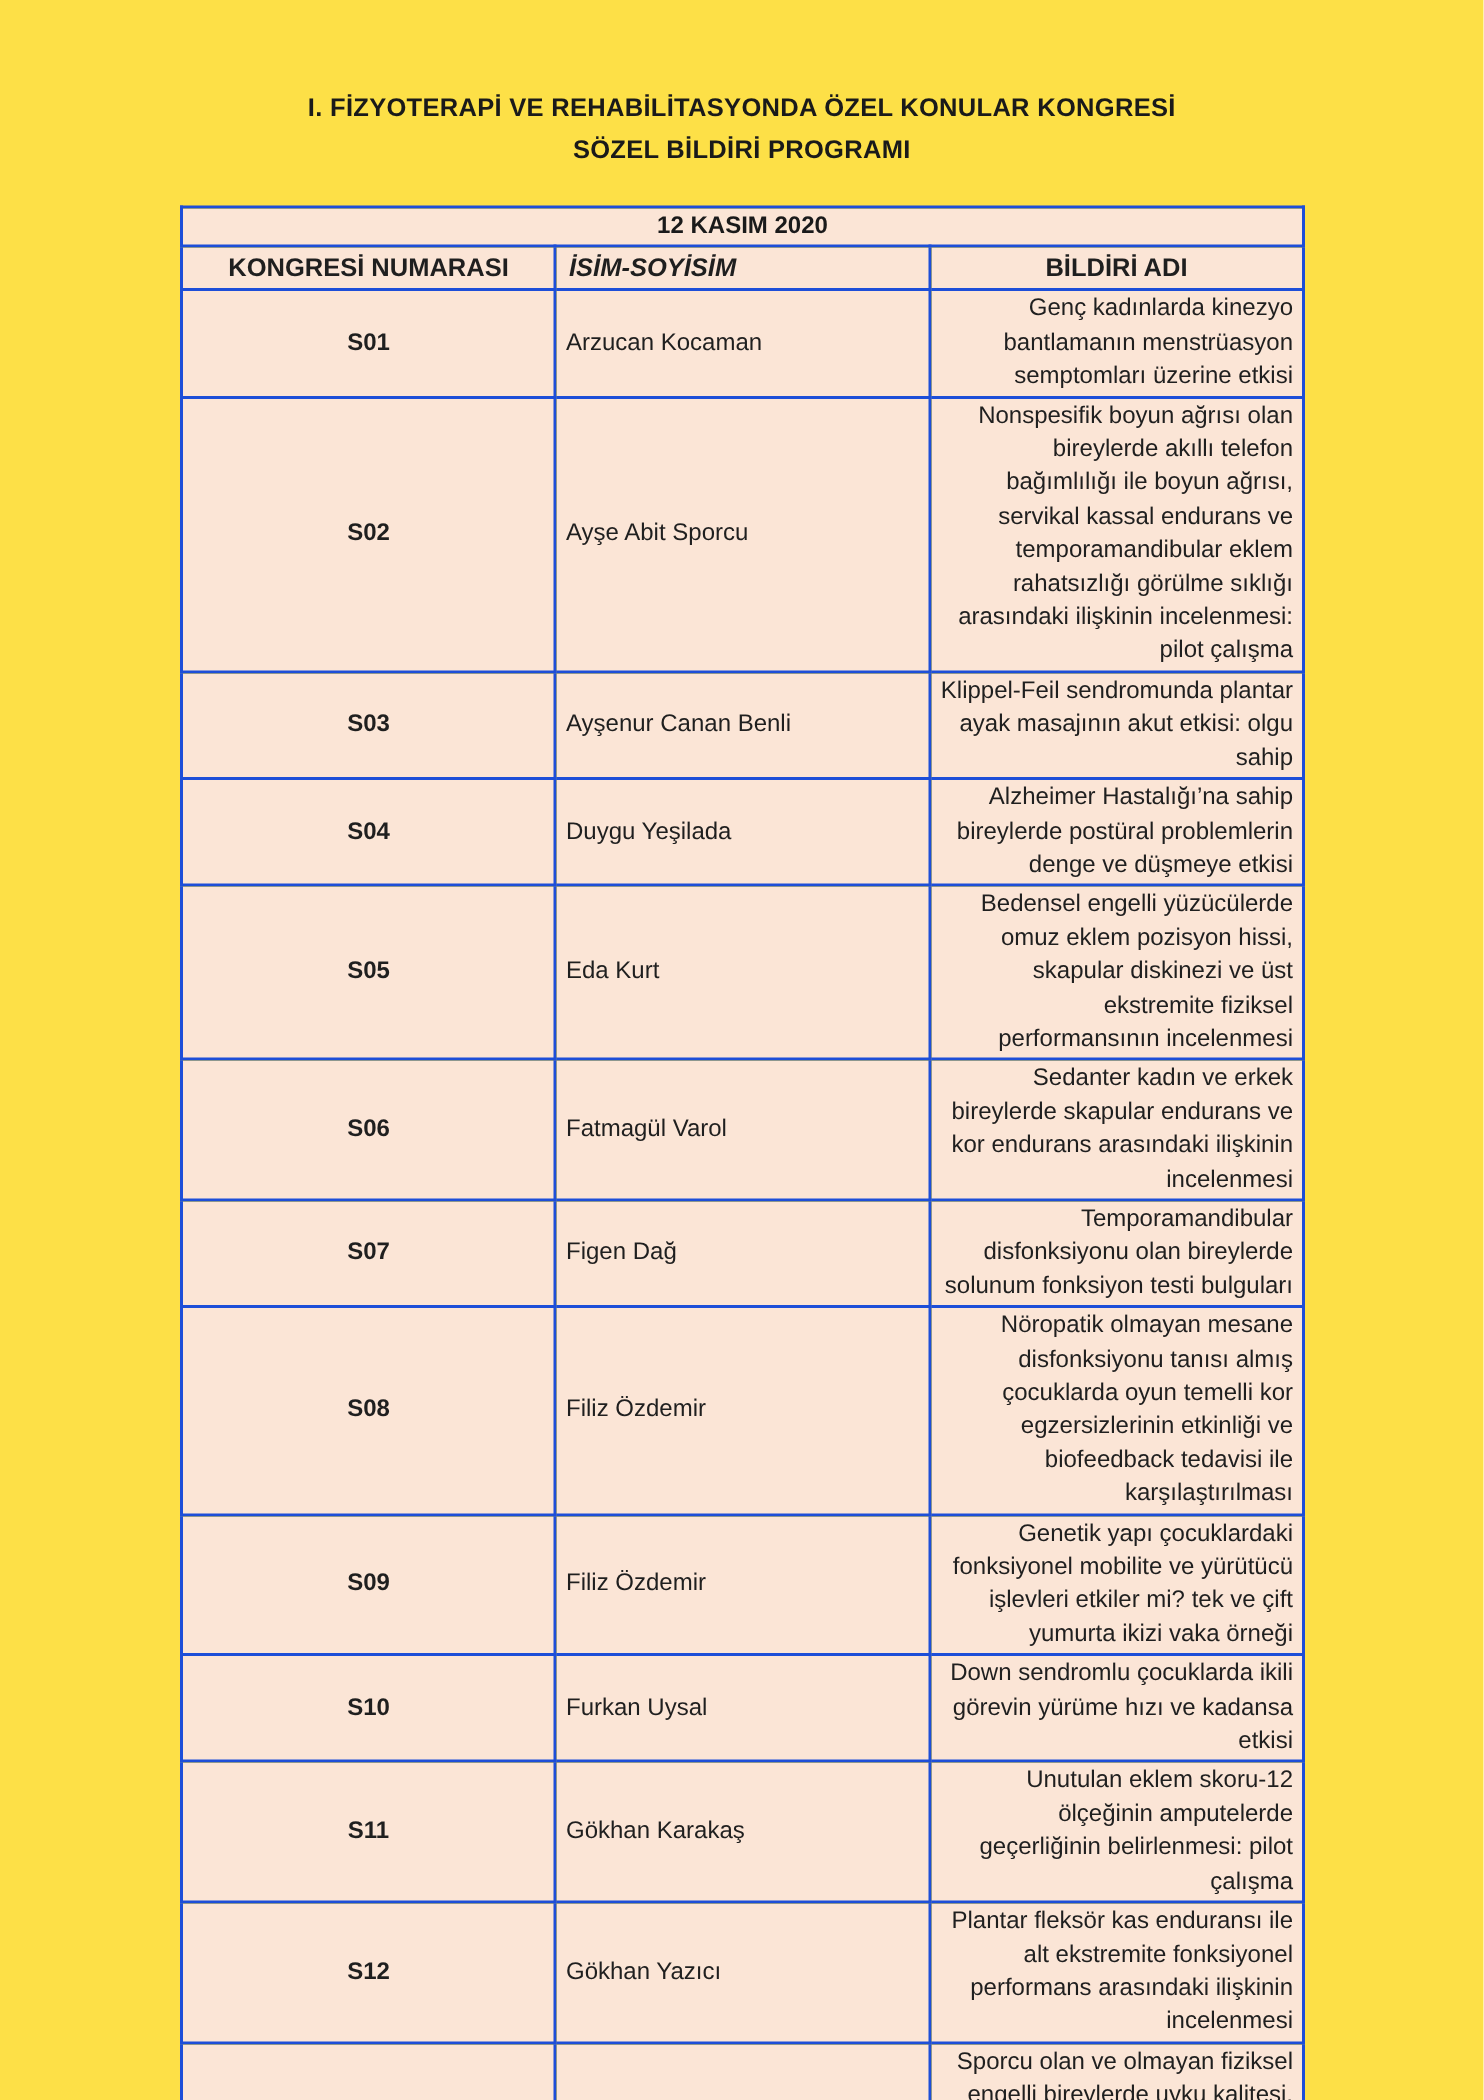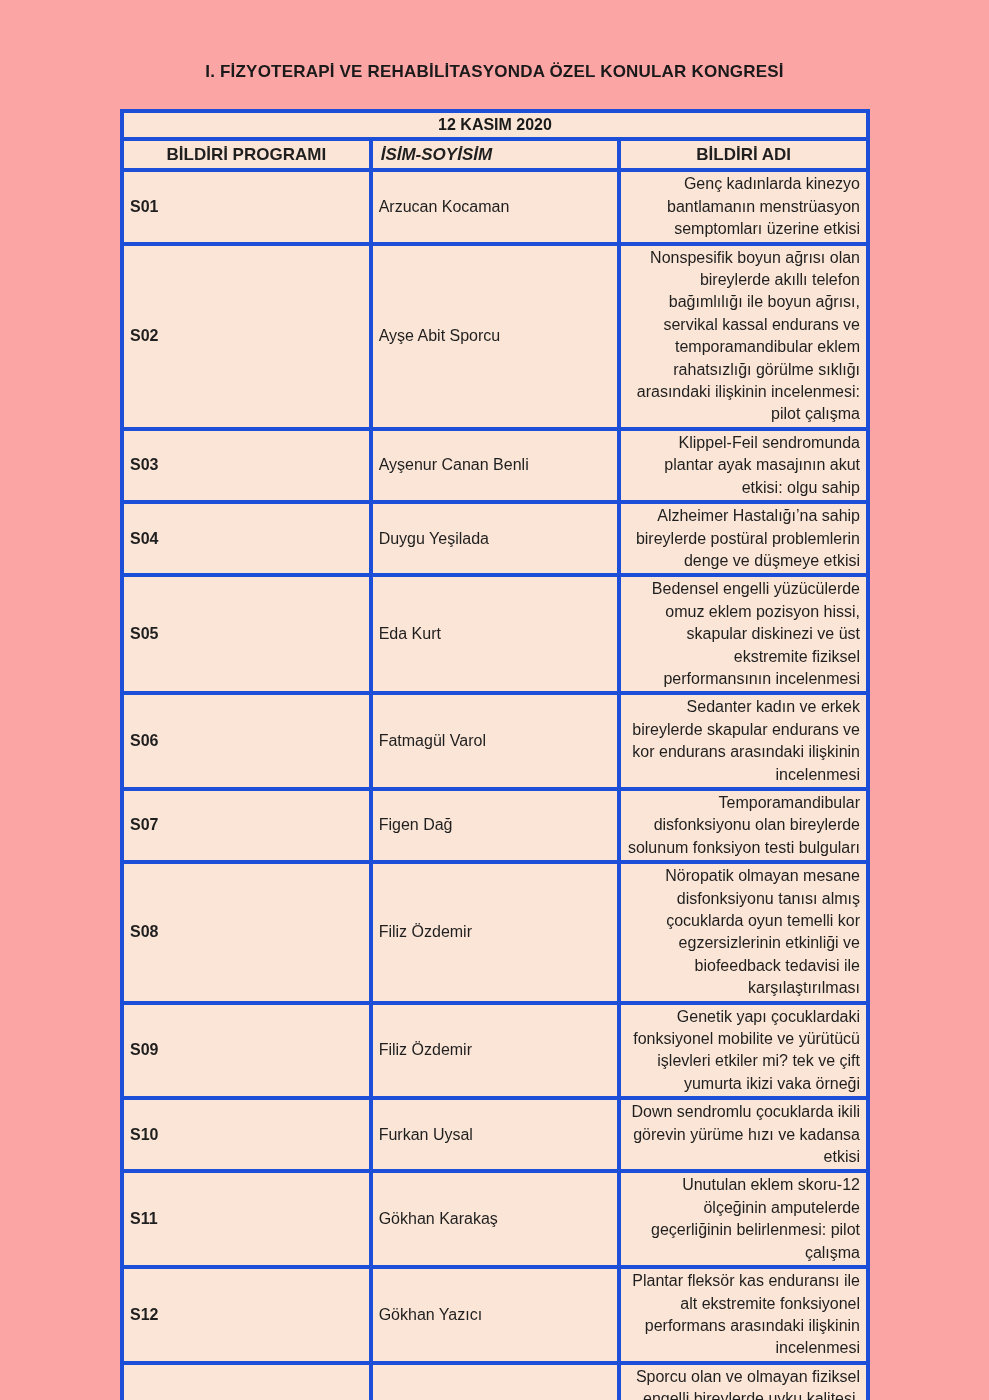--- a/index.html
+++ b/index.html
@@ -6,41 +6,41 @@
   html, body {
     width: 989px;
     background: #ffffff;
     font-family: "Liberation Sans", sans-serif;
     color: #1f1f1f;
   }
   .page {
     position: relative;
     width: 989px;
     height: 1400px;
-    background: #fca5a5;
+    background: #fde047;
     overflow: hidden;
   }
   .doc-title {
     margin-top: 58px;
     text-align: center;
     font-weight: bold;
     font-size: 17px;
     line-height: 28px;
     color: #1a1a1a;
     letter-spacing: 0.2px;
   }
   table.program {
     margin: 23px auto 0 120px;
     width: 750px;
     border-collapse: collapse;
     border: 2px solid #3b3b3b;
     table-layout: fixed;
   }
   table.program td, table.program th {
-    border: 4px solid #1d4ed8;
+    border: 2px solid #1d4ed8;
     background: #FBE5D6;
     font-size: 16px;
     line-height: 22.4px;
     vertical-align: middle;
     padding: 1px 6px;
     overflow: hidden;
   }
   th.date-row {
     background: #F4B183;
     font-size: 21px;
@@ -52,40 +52,41 @@
   }
   tr.col-headers th {
     font-size: 17px;
     font-weight: bold;
     line-height: 23px;
     padding: 2px 8px;
   }
   th.col-no { width: 117px; text-align: center; }
   th.col-name { width: 213px; text-align: left; font-style: italic; }
   th.col-title { width: 420px; text-align: center; }
-  td.cell-no { font-weight: bold; }
+  td.cell-no { text-align: center; font-weight: bold; }
   td.cell-name { text-align: left; padding-left: 9px; }
   td.cell-title { text-align: right; }
 </style>
 </head>
 <body>
 
 <div class="page">
 
   <div class="doc-title">
     <div>I. FİZYOTERAPİ VE REHABİLİTASYONDA ÖZEL KONULAR KONGRESİ</div>
+    <div>SÖZEL BİLDİRİ PROGRAMI</div>
   </div>
 
   <table class="program">
     <thead>
       <tr>
         <th class="date-row" colspan="3">12 KASIM 2020</th>
       </tr>
       <tr class="col-headers">
-        <th class="col-no">BİLDİRİ PROGRAMI</th>
+        <th class="col-no">KONGRESİ NUMARASI</th>
         <th class="col-name">İSİM-SOYİSİM</th>
         <th class="col-title">BİLDİRİ ADI</th>
       </tr>
     </thead>
     <tbody>
 
         <tr>
           <td class="cell-no">S01</td>
           <td class="cell-name">Arzucan Kocaman</td>
           <td class="cell-title">Genç kadınlarda kinezyo bantlamanın menstrüasyon semptomları üzerine etkisi</td>

